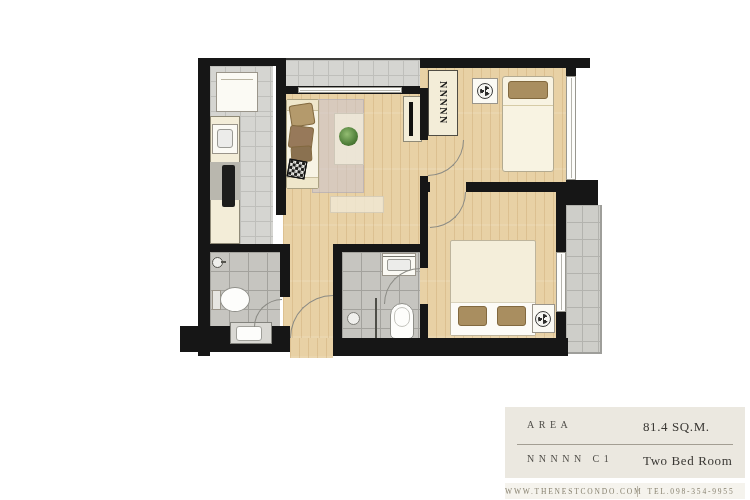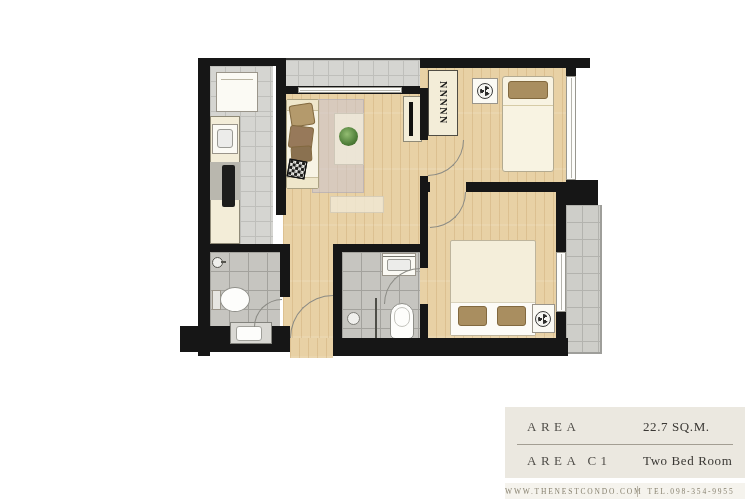--- a/index.html
+++ b/index.html
@@ -42,21 +42,21 @@
   .hanger.v{writing-mode:vertical-rl;}
   .pillow{background:#a98e60;border:1px solid #82693f;border-radius:3px;box-sizing:border-box;}
   .checker{background-color:#1d1d1b;
      background-image:linear-gradient(45deg,#e9e9e5 25%,transparent 25% 75%,#e9e9e5 75%),
                       linear-gradient(45deg,#e9e9e5 25%,transparent 25% 75%,#e9e9e5 75%);
      background-size:6px 6px;background-position:0 0,3px 3px;border:1px solid #111;box-sizing:border-box;}
   .plant{border-radius:50%;background:radial-gradient(circle at 42% 38%,#93bd72,#4e7d38 62%,#345420);}
   .toilet-bowl{background:#fdfdfb;border:1px solid #8f8f89;border-radius:50%;box-sizing:border-box;}
   
   .panel{background:#ebe8e0;}
-  .p-label{font-size:13px;letter-spacing:4.5px;color:#504e49;}
+  .p-label{font-size:10px;letter-spacing:4.5px;color:#504e49;}
   .p-value{font-size:13px;letter-spacing:.6px;color:#3a3834;}
   .p-divider{background:#a39e93;height:1px;}
   .footer{background:#f5f3ed;display:flex;align-items:center;}
   .f-cell{font-size:7.5px;letter-spacing:1.8px;color:#87816f;text-align:center;}
   .f-div{width:1px;height:11px;background:#bdb8ac;}
 </style>
 </head>
 <body>
 
 <div class="stage">
@@ -169,23 +169,23 @@
 
     <div class="abs arc br" style="left:428px;top:140px;width:36px;height:36px;"></div>
     <div class="abs arc br" style="left:430px;top:192px;width:36px;height:36px;"></div>
     <div class="abs arc tl" style="left:254px;top:299px;width:28px;height:28px;"></div>
     <div class="abs arc tl" style="left:384px;top:268px;width:36px;height:36px;"></div>
     <div class="abs arc tl" style="left:290px;top:295px;width:43px;height:43px;"></div>
   </div>
 
   <div class="abs panel" style="left:505px;top:407px;width:240px;height:71px;">
     <div class="abs p-label" style="left:22px;top:12px;">AREA</div>
-    <div class="abs p-value" style="left:138px;top:12px;">22.7  SQ.M.</div>
+    <div class="abs p-value" style="left:138px;top:12px;">81.4  SQ.M.</div>
     <div class="abs p-divider" style="left:12px;top:37px;width:216px;"></div>
-    <div class="abs p-label" style="left:22px;top:46px;">AREA C1</div>
+    <div class="abs p-label" style="left:22px;top:46px;">NNNNN C1</div>
     <div class="abs p-value" style="left:138px;top:46px;">Two Bed Room</div>
   </div>
 
   <div class="abs footer" style="left:505px;top:483px;width:240px;height:16px;">
     <div class="f-cell" style="width:132px;">WWW.THENESTCONDO.COM</div>
     <div class="f-div"></div>
     <div class="f-cell" style="width:106px;">TEL.098-354-9955</div>
   </div>
 
 </div>

